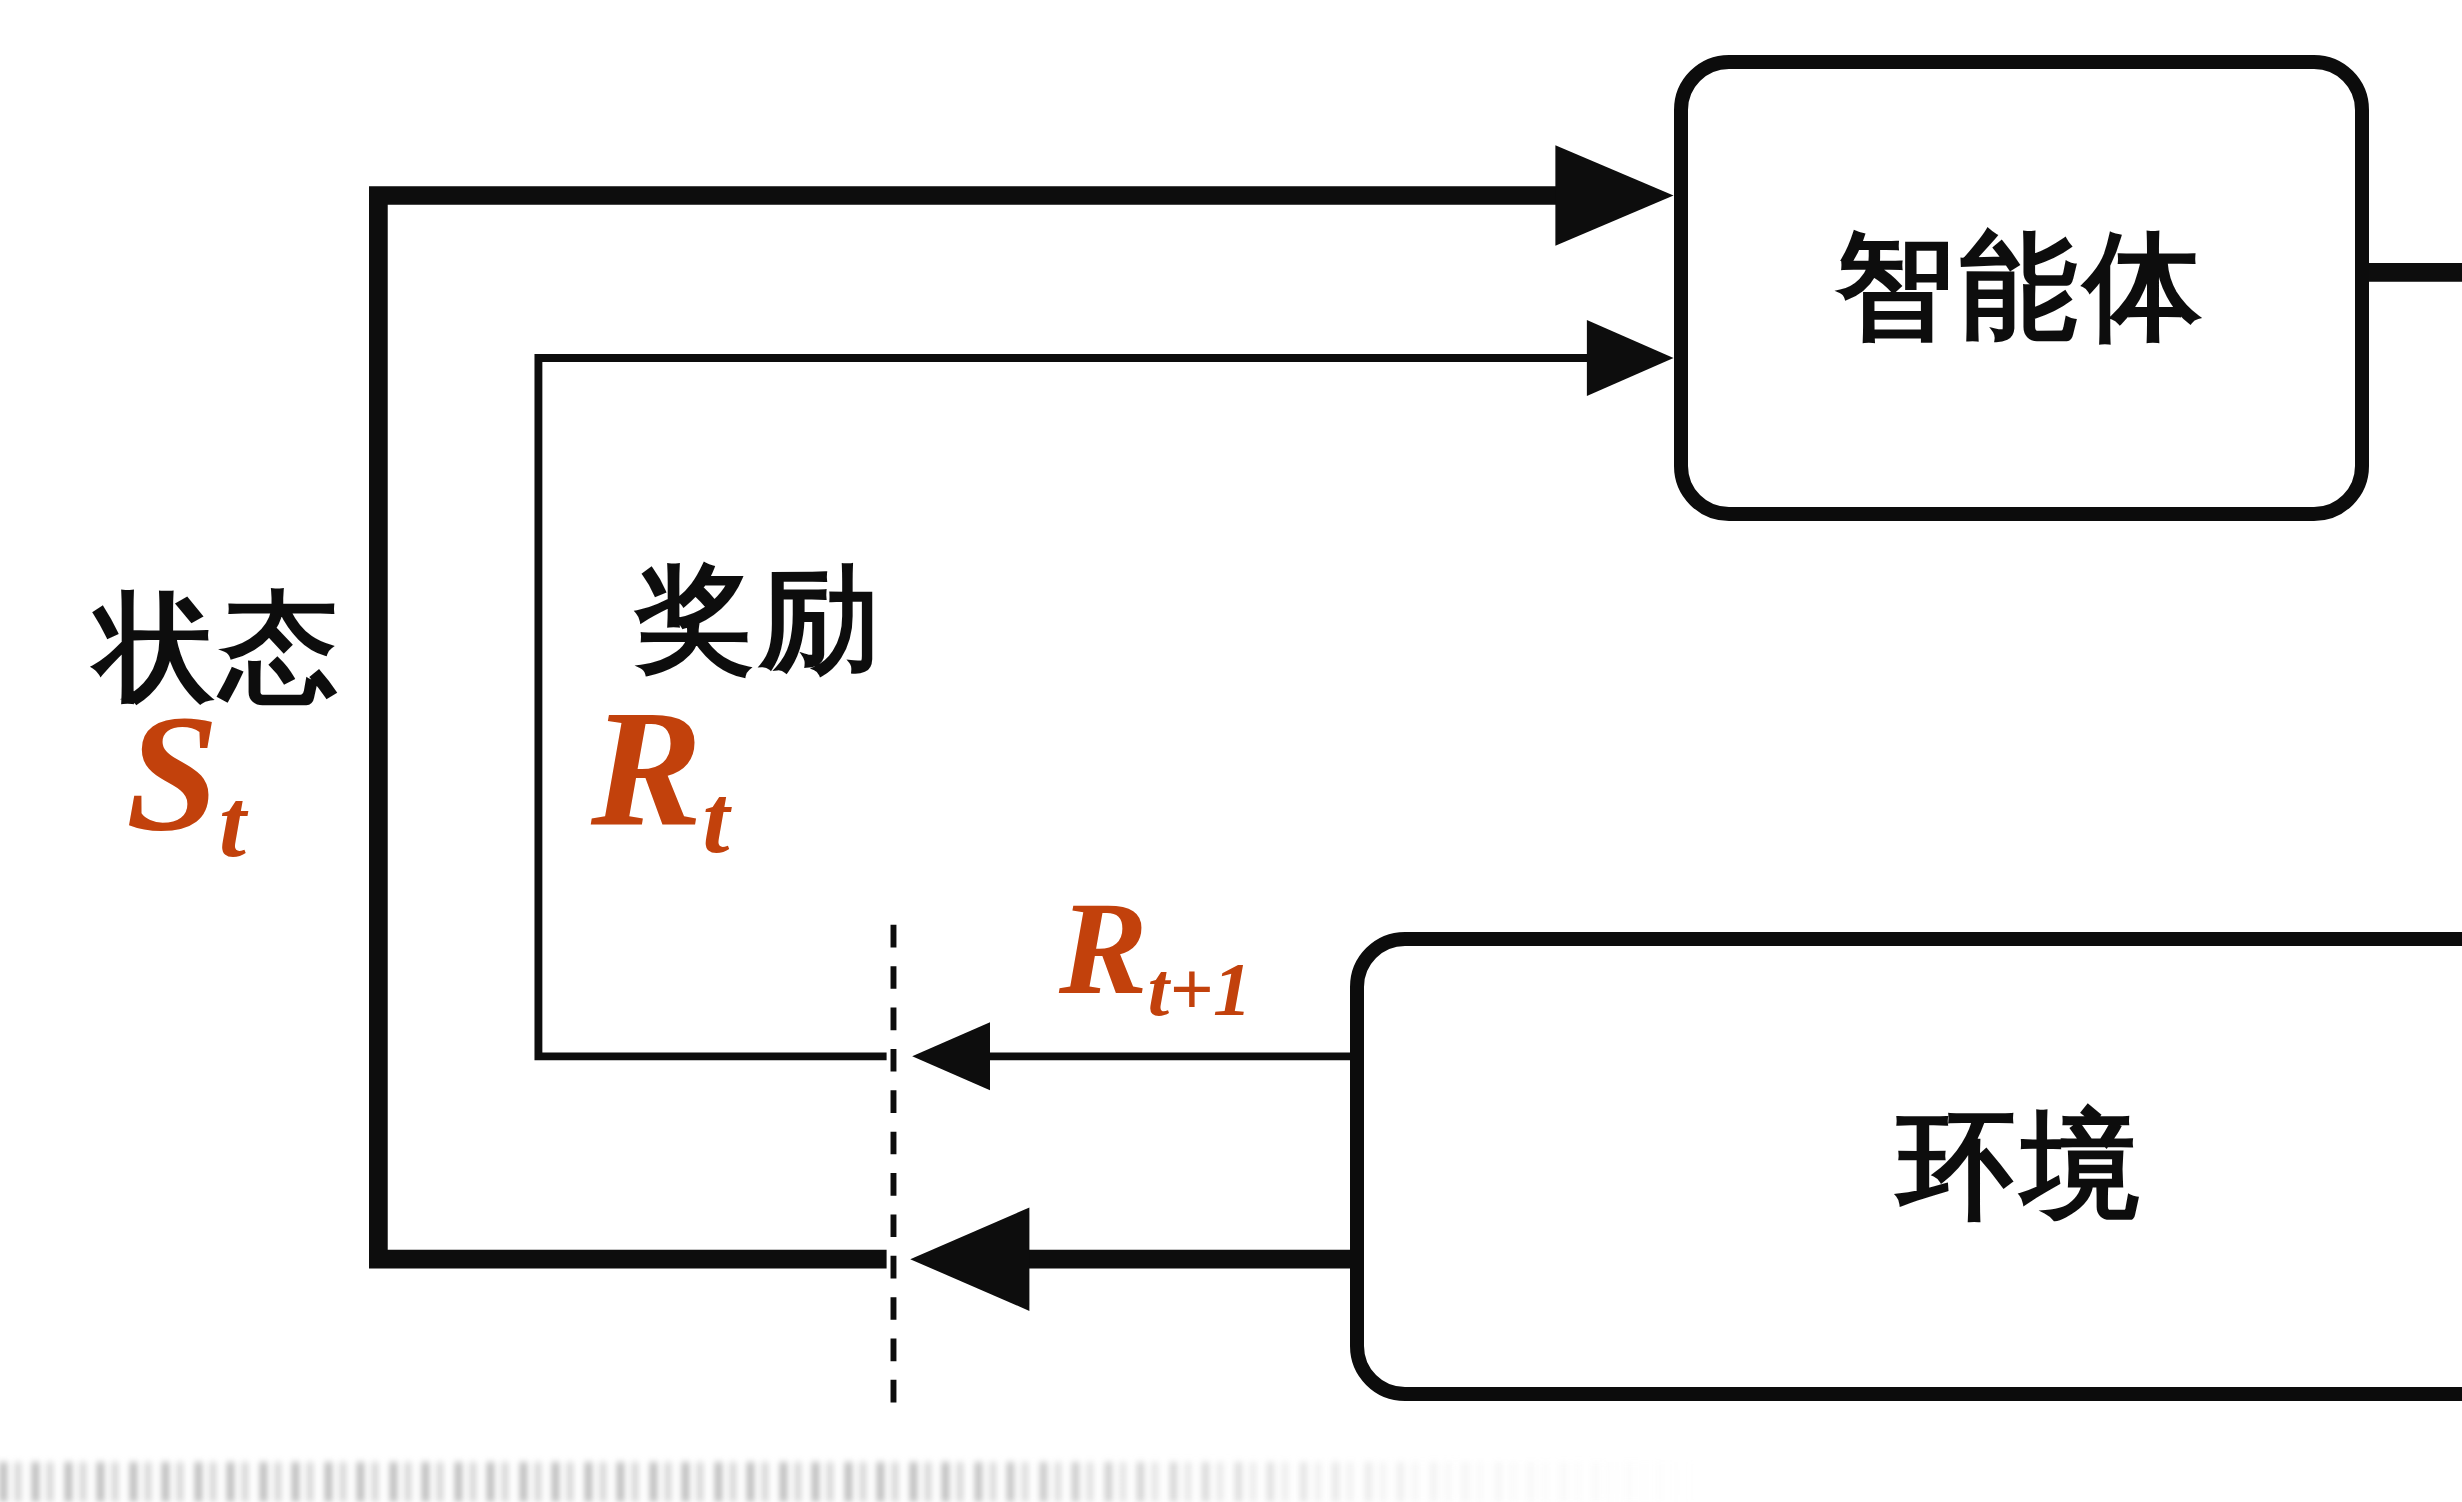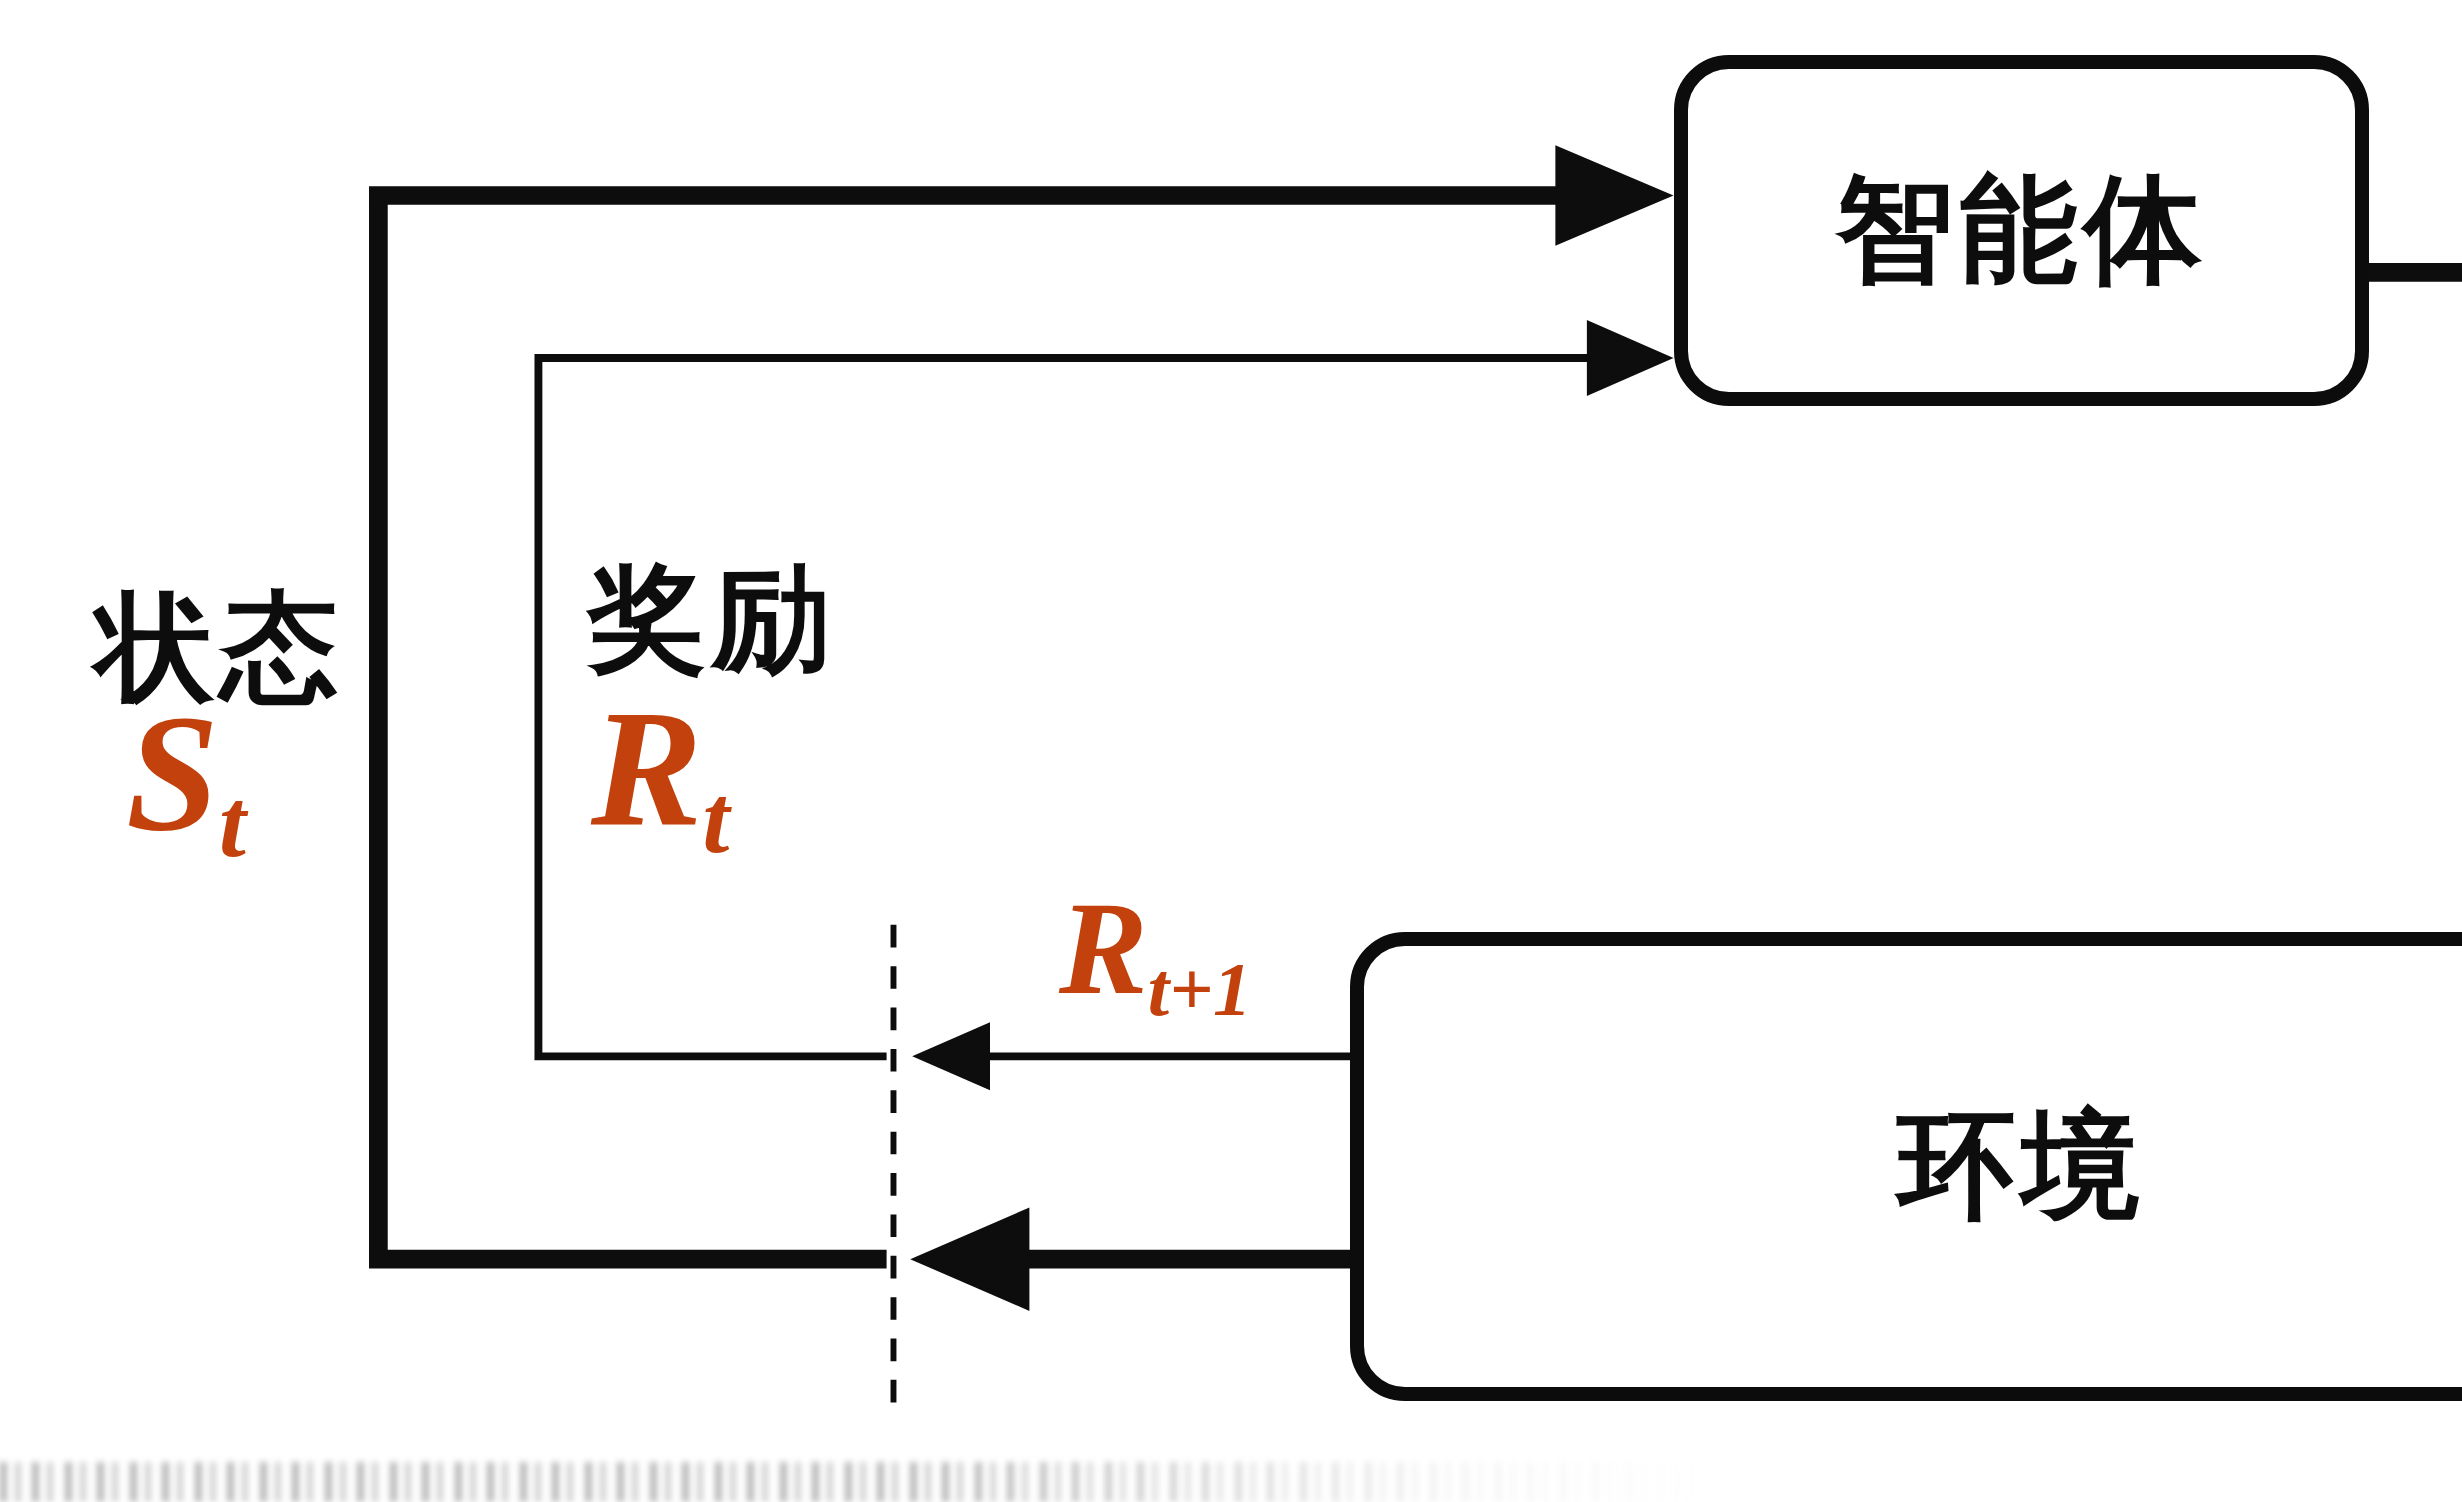--- a/index.html
+++ b/index.html
@@ -17,21 +17,21 @@
   svg.wires { position: absolute; left: 0; top: 0; z-index: 1; }
 
   .box {
     position: absolute; z-index: 2;
     background: #ffffff;
     border: 14.8px solid #0c0c0c;
     border-radius: 55px;
     display: flex; align-items: center; justify-content: center;
     box-sizing: border-box;
   }
-  .box-agent { left: 1674px; top: 55px;  width: 695px; height: 351px; align-items: center; }
+  .box-agent { left: 1674px; top: 55px;  width: 695px; height: 466px; align-items: center; }
   .box-env   { left: 1350px; top: 932px; width: 1343px; height: 469px; }
 
   .cjk {
     font-family: "Liberation Serif", "DejaVu Serif", serif;
     font-weight: 700;
     color: #0d0d0d;
     font-size: 118px;
     line-height: 1;
     letter-spacing: 5.9px;
     white-space: nowrap;
@@ -98,21 +98,21 @@
     <span class="cjk">智能体</span>
   </div>
 
   <div class="box box-env">
     <span class="cjk">环境</span>
   </div>
 
   <div class="side-label cjk" style="left:96px; top:542px;margin-top:48px;">状态</div>
   <div class="math math-big" style="left:126px; top:689px;"><span>S</span><sub>t</sub></div>
 
-  <div class="side-label cjk" style="left:588px; top:561px;">奖励</div>
+  <div class="side-label cjk" style="left:636px; top:561px;">奖励</div>
   <div class="math math-big" style="left:591px; top:685px;text-align:center;"><span>R</span><sub>t</sub></div>
 
   <div class="math math-small" style="left:1059px; top:882px;"><span>R</span><sub>t+1</sub></div>
 
 
   <div class="ghost-caption"></div>
 
 </div>
 
 

